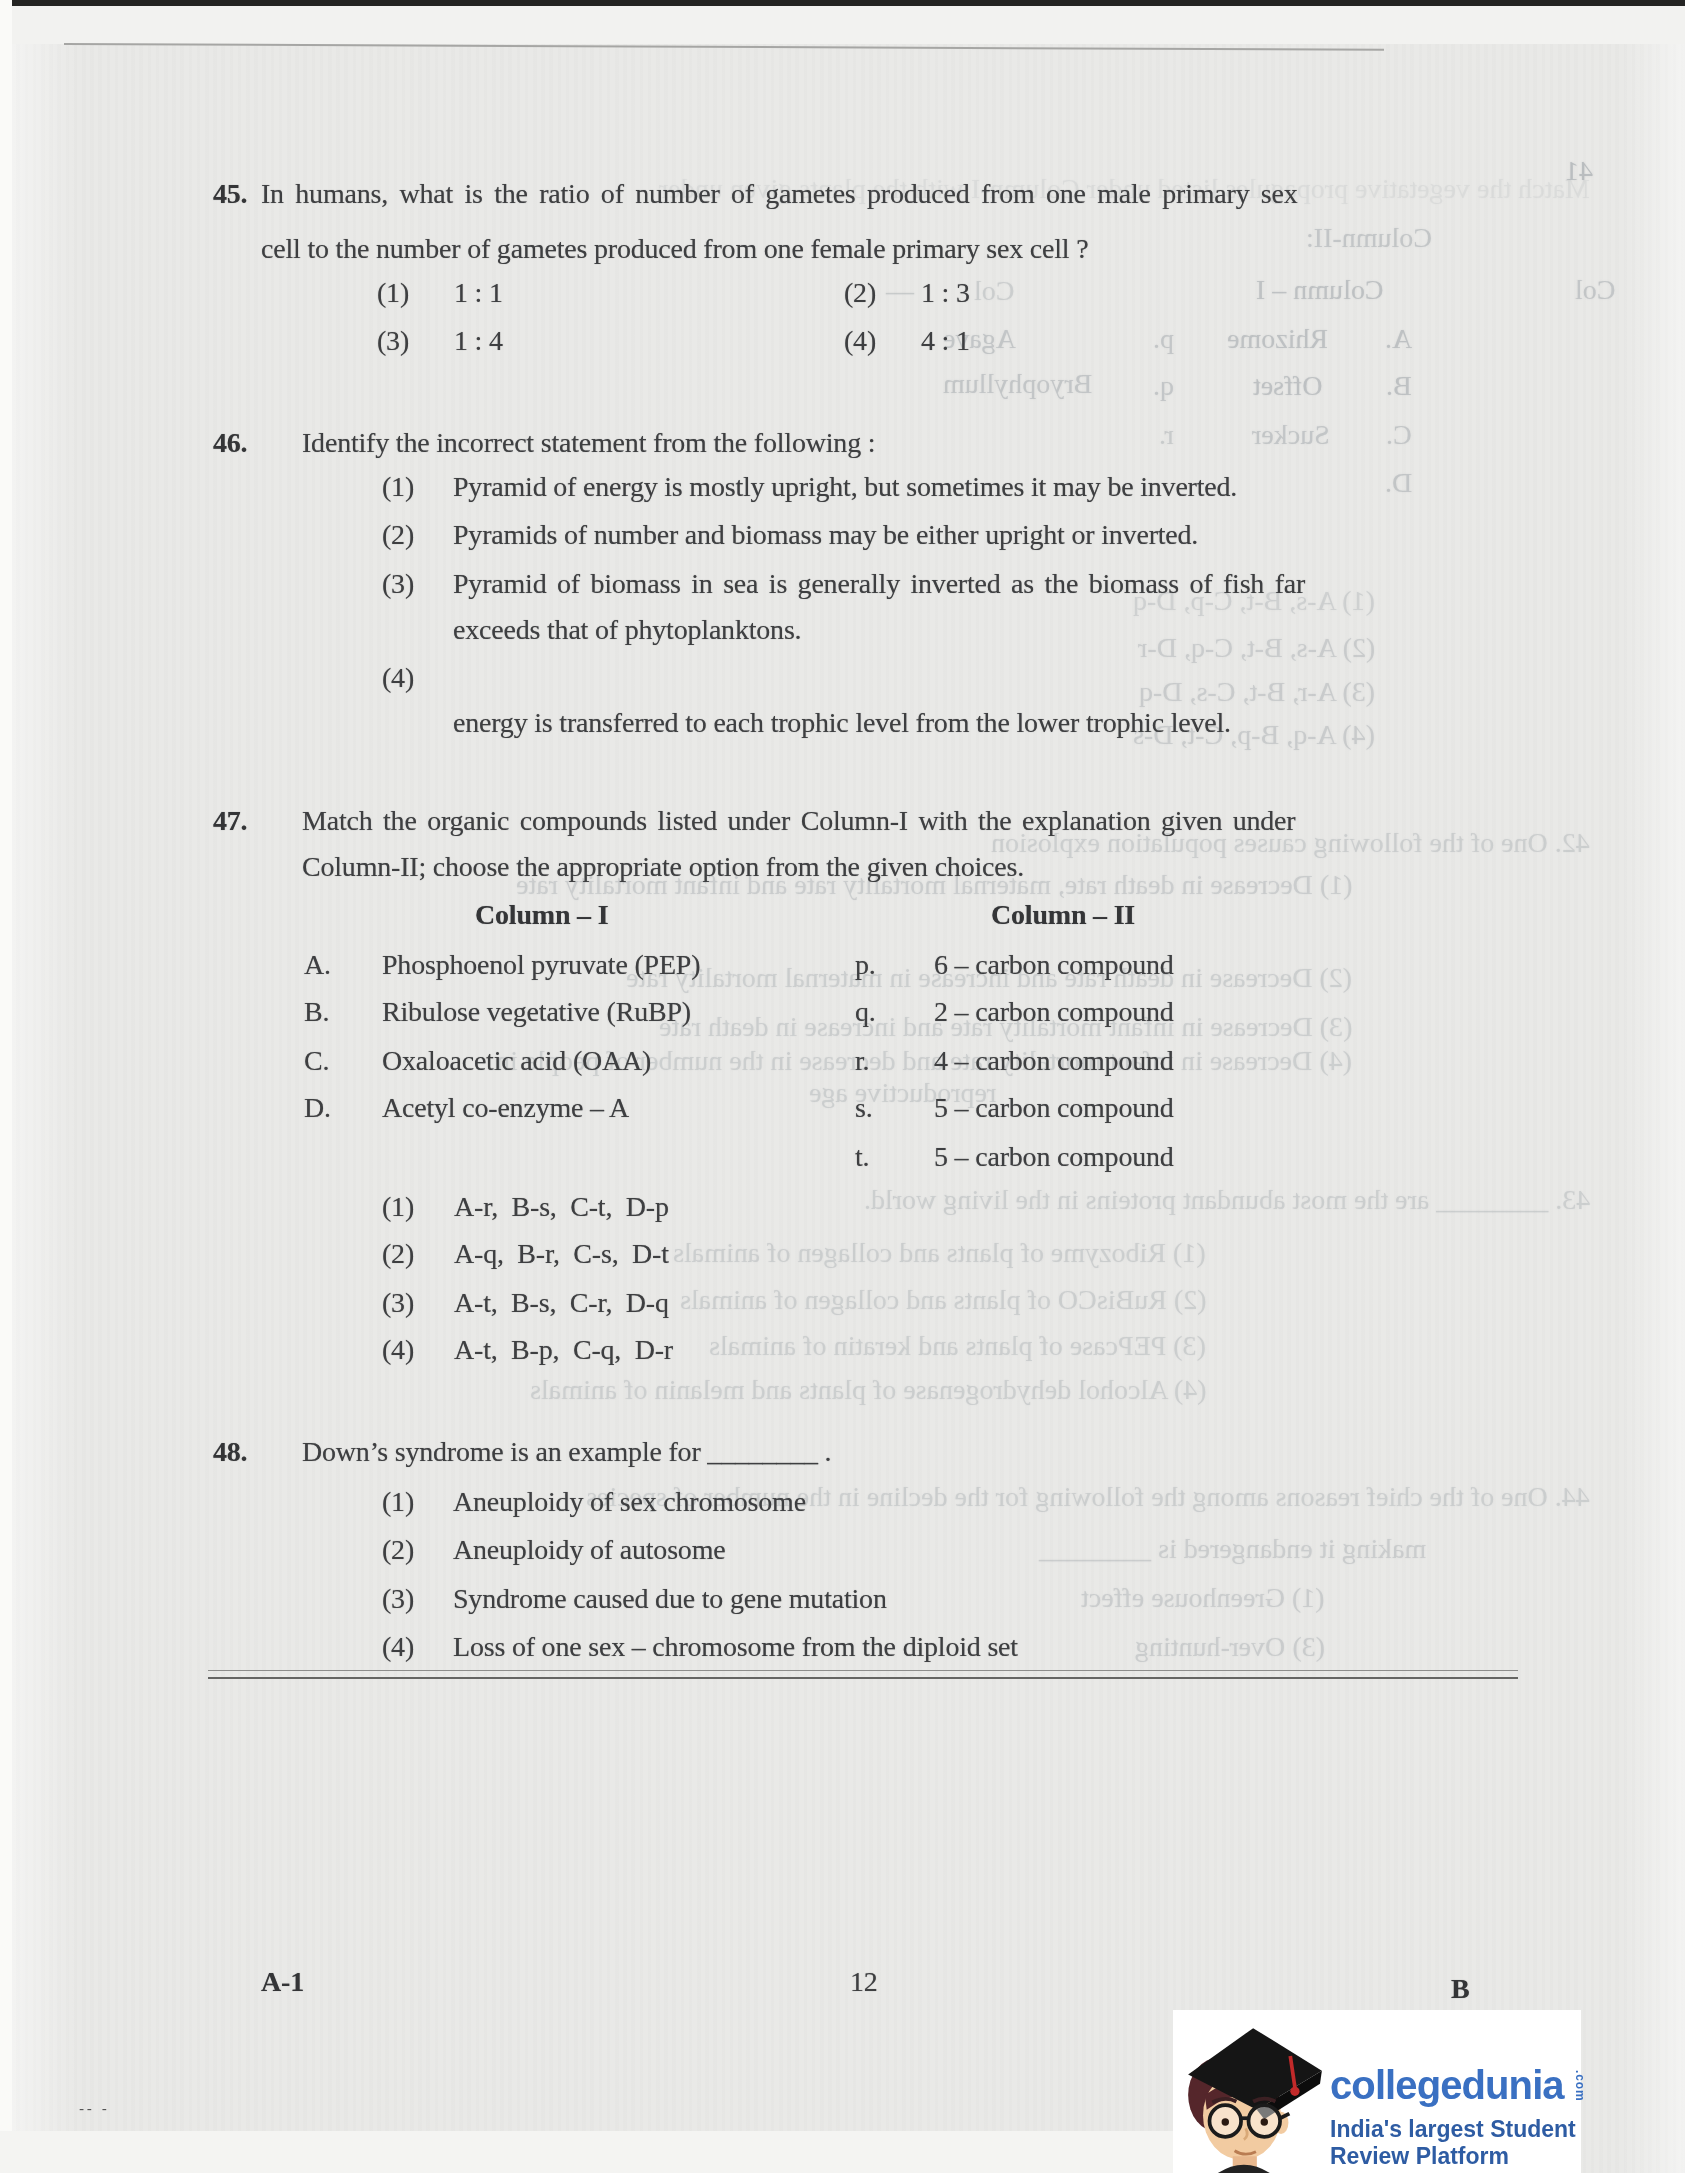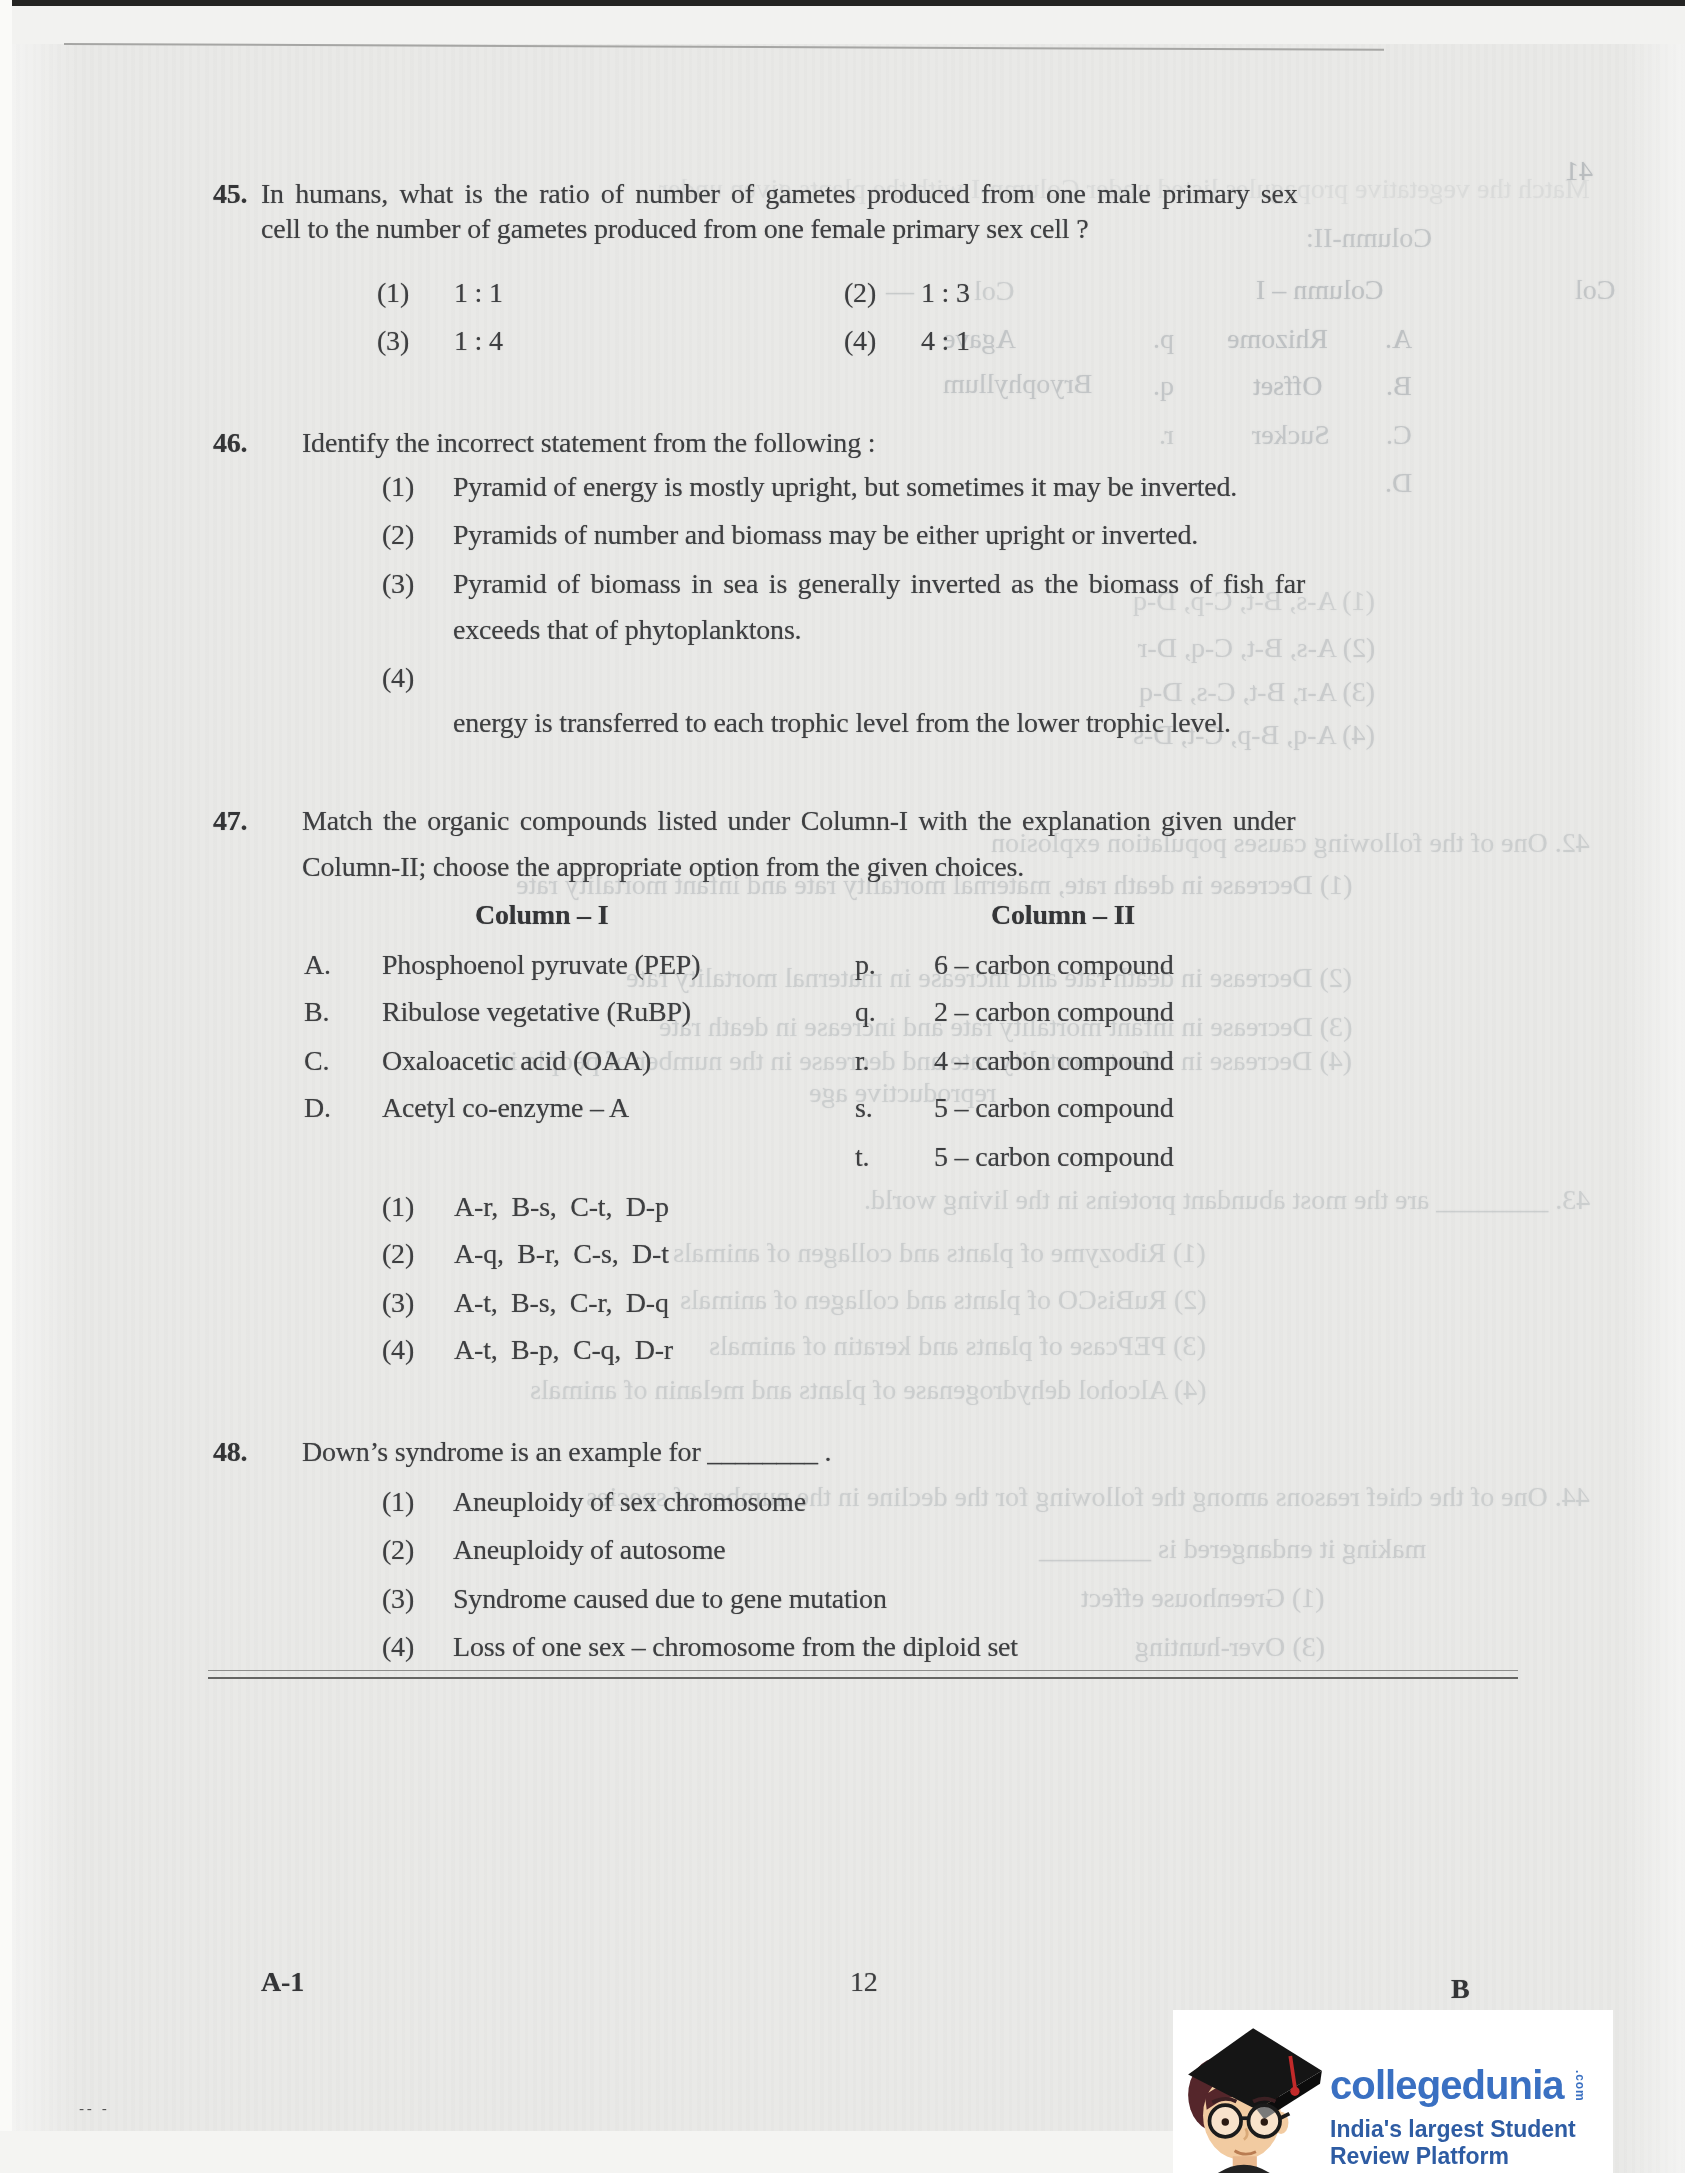--- a/index.html
+++ b/index.html
@@ -34,21 +34,21 @@
 
   .rule-double { position:absolute; left:208px; top:1670px; width:1310px; height:5.5px;
                  border-top:1.8px solid #8d8d8b; border-bottom:2.7px solid #656563; }
   .rough-label { position:absolute; left:210px; top:1687px; width:1307px; text-align:center;
                  font-size:27.4px; font-weight:bold; color:#3a3b3d; letter-spacing:-0.2px;
                  text-shadow:0 0 0.9px rgba(62,63,65,.55); }
 
   .artifact-dashes { position:absolute; left:79px; top:2100px; font-size:15.5px; color:#555;
                      letter-spacing:2.7px; font-family:"Liberation Sans",sans-serif; }
 
-  .logo-box { position:absolute; left:1173px; top:2010px; width:440px; height:164px; background:#ffffff; }
+  .logo-box { position:absolute; left:1173px; top:2010px; width:408px; height:164px; background:#ffffff; }
   .logo-brand { position:absolute; left:157px; top:53px; font-family:"Liberation Sans",sans-serif;
                 font-weight:bold; font-size:40px; letter-spacing:-0.9px; }
   .logo-tld { position:absolute; left:400px; top:60px; font-family:"Liberation Sans",sans-serif;
               font-weight:bold; font-size:12px; writing-mode:vertical-rl; letter-spacing:0.9px; }
   .logo-tagline { position:absolute; left:157px; top:106px; font-family:"Liberation Sans",sans-serif;
                   font-weight:bold; font-size:23px; color:#2e5ca3; }
   .mascot { position:absolute; left:5.5px; top:7.3px; }
 </style>
 </head>
 <body>
@@ -95,21 +95,21 @@
   <div class="ghost" style="right:480px; top:1371px; opacity:.3">(4) Alcohol dehydrogenase of plants and melanin of animals</div>
   <div class="ghost" style="right:96px; top:1478px; opacity:.3">44. One of the chief reasons among the following for the decline in the number of species</div>
   <div class="ghost" style="right:260px; top:1530px; opacity:.32">making it endangered is ________</div>
   <div class="ghost" style="right:361px; top:1579px; opacity:.32">(1) Greenhouse effect</div>
   <div class="ghost" style="right:361px; top:1628px; opacity:.32">(3) Over-hunting</div>
   <div class="ghost" style="right:772px; top:272px; opacity:.35">—</div>
   <div class="ghost" style="right:672px; top:272px; opacity:.3">Col</div>
 
   <div class="txt bold" style="left:213px; top:175px">45.</div>
   <div class="txt" style="left:261px; top:175px; word-spacing:4.6px">In humans, what is the ratio of number of gametes produced from one male primary sex</div>
-  <div class="txt" style="left:261px; top:210px">cell to the number of gametes produced from one female primary sex cell ?</div>
+  <div class="txt" style="left:261px; top:230px">cell to the number of gametes produced from one female primary sex cell ?</div>
   <div class="txt" style="left:377px; top:274px">(1)</div>
   <div class="txt" style="left:454px; top:274px">1 : 1</div>
   <div class="txt" style="left:844px; top:274px">(2)</div>
   <div class="txt" style="left:921px; top:274px">1 : 3</div>
   <div class="txt" style="left:377px; top:322px">(3)</div>
   <div class="txt" style="left:454px; top:322px">1 : 4</div>
   <div class="txt" style="left:844px; top:322px">(4)</div>
   <div class="txt" style="left:921px; top:322px">4 : 1</div>
 
   <div class="txt bold" style="left:213px; top:424px">46.</div>

